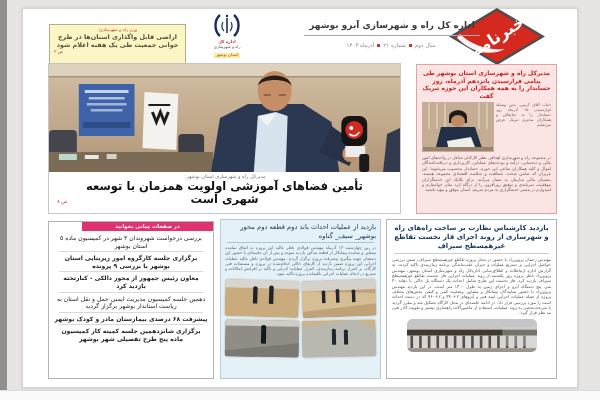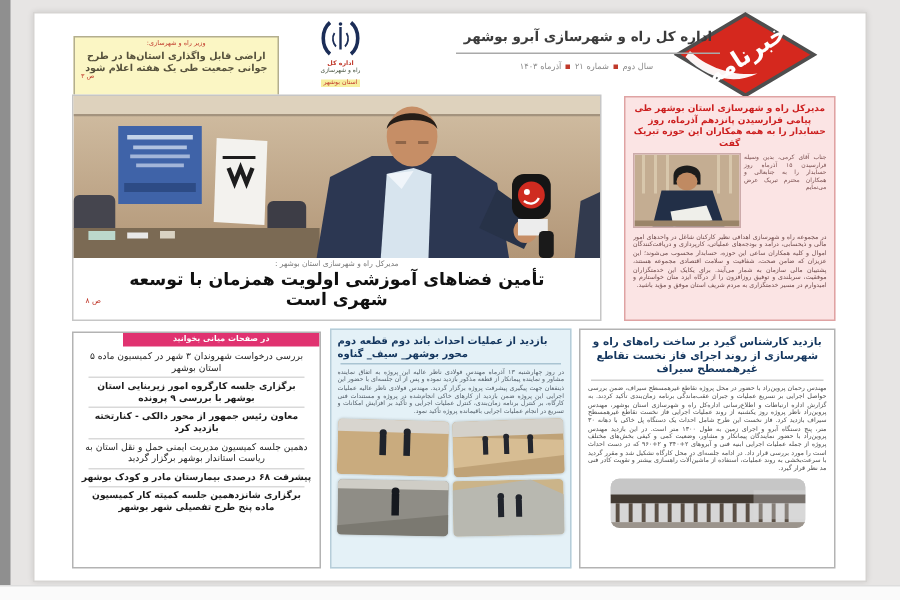--- a/index.html
+++ b/index.html
@@ -55,21 +55,21 @@
            box-sizing:border-box;background:#fff;overflow:hidden;}
   .list-head{margin:0 0 2px auto;width:131px;height:9px;background:#e03270;color:#fff;
              font-size:5.3px;font-weight:bold;text-align:center;line-height:9px;}
   .li{font-size:6.1px;color:#1d1d1d;text-align:center;line-height:7.6px;padding:1px 5px;}
   .li.b{font-weight:bold;}
   .lsep{border-top:1px solid #d9d9d9;width:88%;margin:1px auto;}
 
   
   .mid{position:absolute;left:197px;top:210px;width:161px;height:160px;background:#e4f1f7;
        border:1px solid #b6cdd9;box-sizing:border-box;padding:3px 4px;overflow:hidden;}
-  .mid .mt{font-size:6.7px;font-weight:bold;color:#14365e;text-align:left;line-height:8.5px;}
+  .mid .mt{font-size:6.7px;font-weight:normal;color:#14365e;text-align:right;line-height:8.5px;}
   .mid .msep{border-top:1px solid #a9c4d2;margin:2px 2px;}
   .mid .mbody{font-size:4.2px;color:#55606a;line-height:5.3px;text-align:justify;max-height:42px;overflow:hidden;}
   .pgrid{display:grid;grid-template-columns:1fr 1fr;gap:3px;margin-top:3px;}
   .pgrid svg{width:100%;height:37px;border-radius:3px;box-shadow:0 0 2px rgba(0,0,0,.25);}
   .r1{transform:rotate(-2deg);} .r2{transform:rotate(1.6deg);}
   .r3{transform:rotate(-1.2deg);} .r4{transform:rotate(1deg);}
 
   
   .rgt{position:absolute;left:363px;top:210px;width:171px;height:160px;background:#fff;
        border:1px solid #b3b3b3;box-sizing:border-box;padding:4px 5px;overflow:hidden;}
@@ -259,21 +259,21 @@
           <polygon points="0,30 74,22 74,36 0,36" fill="#7b7971"></polygon>
           <g fill="#15181e">
               <rect x="36" y="9" width="5" height="14"></rect>
               <circle cx="38.5" cy="7.4" r="2.6"></circle>
             </g>
         </svg>
       </div>
     </div>
 
     <div class="rgt">
-      <div class="rt">بازدید کارشناس گیرد بر ساخت راه‌های راه و شهرسازی از روند اجرای فاز نخست تقاطع غیرهمسطح سیراف</div>
+      <div class="rt">بازدید کارشناس نظارت بر ساخت راه‌های راه و شهرسازی از روند اجرای فاز نخست تقاطع غیرهمسطح سیراف</div>
       <div class="rsep"></div>
       <div class="rbody">مهندس رحمان پروین‌راد با حضور در محل پروژه تقاطع غیرهمسطح سیراف، ضمن بررسی حواصل اجرایی بر تسریع عملیات و جبران عقب‌ماندگی برنامه زمان‌بندی تأکید کردند. به گزارش اداره ارتباطات و اطلاع‌رسانی اداره‌کل راه و شهرسازی استان بوشهر، مهندس پروین‌راد ناظر پروژه روز یکشنبه از روند عملیات اجرایی فاز نخست تقاطع غیرهمسطح سیراف بازدید کرد. فاز نخست این طرح شامل احداث یک دستگاه پل خاکی با دهانه ۳۰ متر، پنج دستگاه آبرو و اجرای زمین به طول ۱۳۰۰ متر است. در این بازدید مهندس پروین‌راد با حضور نمایندگان پیمانکار و مشاور، وضعیت کمی و کیفی بخش‌های مختلف پروژه از جمله عملیات اجرایی ابنیه فنی و آبروهای ۲+۳۴۰ و ۲+۹۶۰ که در دست احداث است را مورد بررسی قرار داد. در ادامه جلسه‌ای در محل کارگاه تشکیل شد و مقرر گردید با سرعت‌بخشی به روند عملیات، استفاده از ماشین‌آلات راهسازی بیشتر و تقویت کادر فنی مد نظر قرار گیرد.</div>
       <svg class="viaduct" viewBox="0 0 150 34" preserveAspectRatio="none">
         <rect width="150" height="34" fill="url(#sky4)"></rect>
         <rect width="150" height="34" fill="#d6d6d6"></rect>
         <rect y="0" width="150" height="12" fill="#c6c6c6"></rect>
         <rect y="11" width="150" height="6" fill="#423a32"></rect>
         <g fill="#5a4f44">
           <rect x="4" y="17" width="3" height="13"></rect>
             <rect x="14" y="17" width="3" height="13"></rect>

